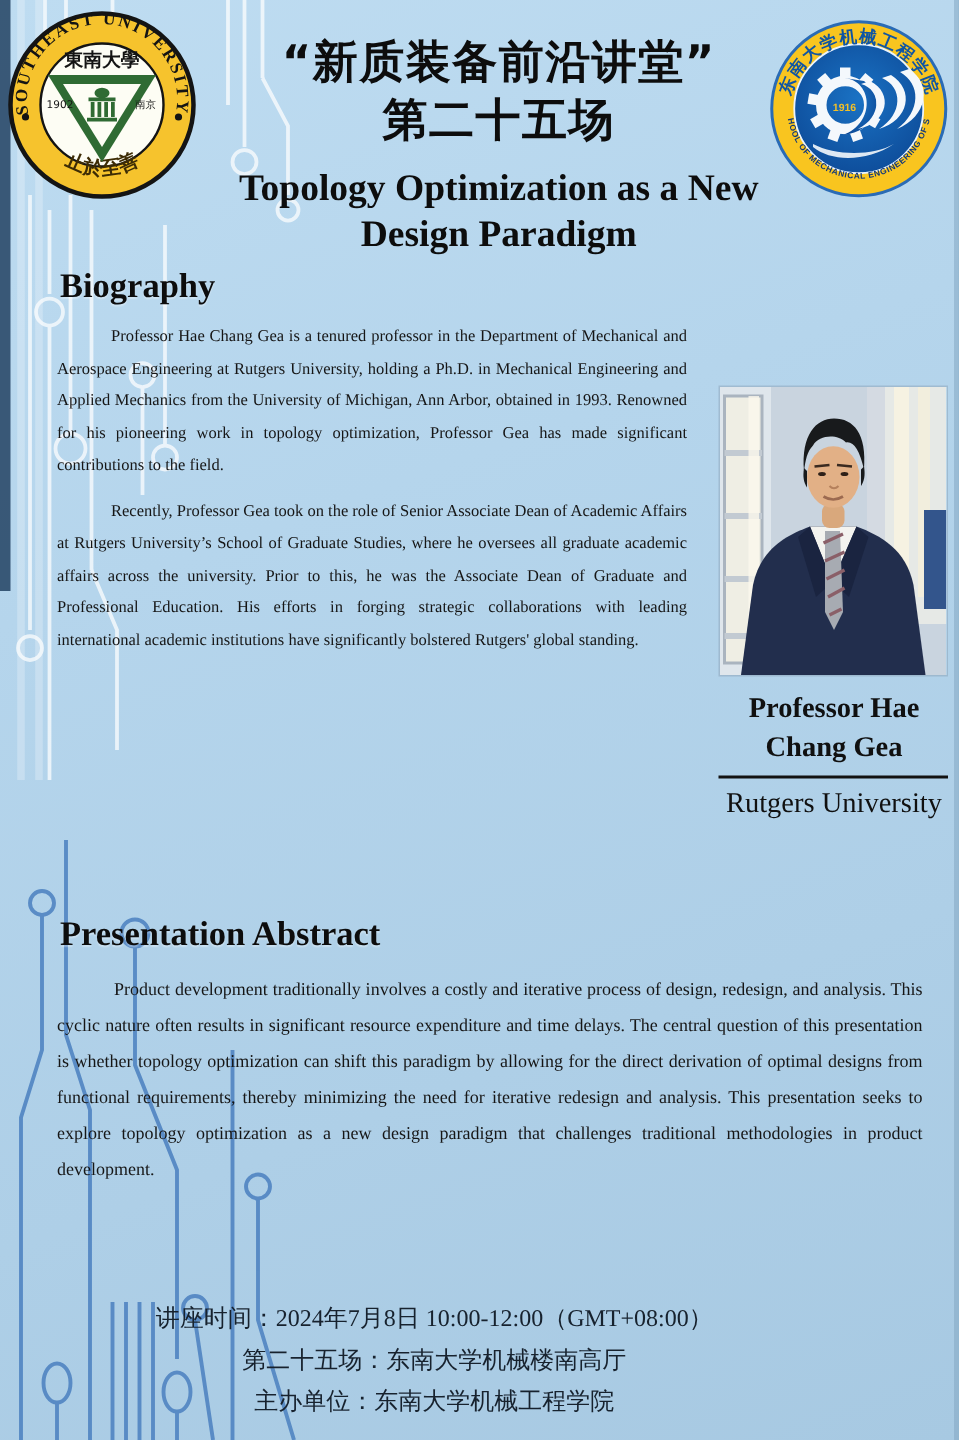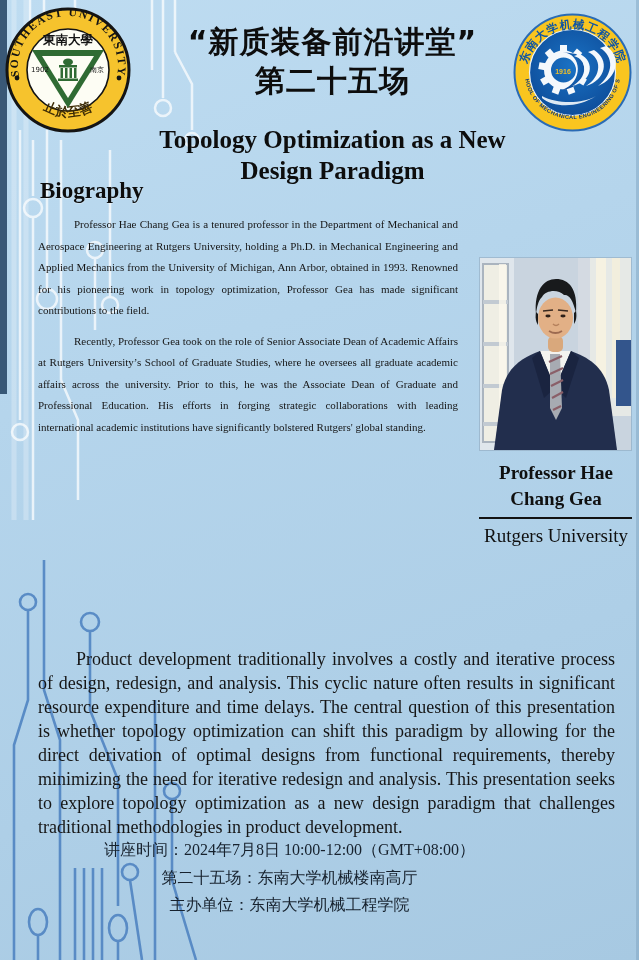--- a/index.html
+++ b/index.html
@@ -5,35 +5,35 @@
   html,body{margin:0;padding:0;background:#8fb3cc;}
   .poster{position:relative;width:639px;height:960px;overflow:hidden;
     background:linear-gradient(160deg,#bedcf1 0%,#b5d5ec 35%,#aecfe7 70%,#a7c9e2 100%);
     font-family:"Liberation Serif",serif;color:#101010;}
   .abs{position:absolute;}
   .bg-deco{position:absolute;left:0;top:0;width:639px;height:960px;pointer-events:none;}
   .title-block{left:110px;top:22px;width:445px;text-align:center;}
   .cn-title{font-family:"DejaVu Sans","Liberation Sans",sans-serif;font-weight:bold;
     font-size:30px;line-height:39px;letter-spacing:1px;color:#0d0d0d;}
   .en-title{font-weight:bold;font-size:25px;line-height:31px;color:#0d0d0d;}
-  .en-wrap{margin-top:24px;}
+  .en-wrap{margin-top:10px;}
   .heading{font-size:23px;font-weight:bold;color:#0d0d0d;
     text-shadow:0 1px 1px rgba(255,255,255,.35);}
   .bio-col{left:38px;top:214px;width:420px;}
   .para{font-size:11px;line-height:21.5px;text-align:justify;text-indent:36px;color:#161616;}
   .para + .para{margin-top:9px;}
-  .abs-para{left:38px;top:647px;width:577px;font-size:18px;line-height:24px;
+  .abs-para{left:38px;top:647px;width:577px;font-size:12px;line-height:24px;
     text-align:justify;text-indent:38px;color:#161616;}
   .photo-frame{left:480px;top:258px;width:151px;height:192px;overflow:hidden;
     box-shadow:0 0 0 1px rgba(120,140,160,.35);}
   .speaker-name{left:466px;top:460px;width:180px;text-align:center;
     font-weight:bold;font-size:19px;line-height:26px;}
   .divider{left:479px;top:517px;width:153px;height:2px;background:#121212;}
   .affiliation{left:466px;top:525px;width:180px;text-align:center;font-size:19px;}
-  .footer{left:0;top:836px;width:579px;text-align:center;}
+  .footer{left:0;top:866px;width:579px;text-align:center;}
   .footer-line{font-size:16px;line-height:27.5px;color:#17222e;}
   .logo-seu{left:4px;top:6px;}
   .logo-sme{left:512px;top:12px;}
 </style>
 </head>
 <body>
 
 <div class="poster">
 
   <svg class="bg-deco" viewBox="0 0 639 960">
@@ -231,20 +231,21 @@
     </svg>
   </div>
 
   <div class="abs speaker-name">
     <div>Professor Hae</div>
     <div>Chang Gea</div>
   </div>
   <div class="abs divider"></div>
   <div class="abs affiliation">Rutgers University</div>
 
+  <div class="abs heading" style="left:40px;top:610px;">Presentation Abstract</div>
   <p class="abs abs-para" style="margin:0;">Product development traditionally involves a costly and iterative process of design, redesign, and analysis. This cyclic nature often results in significant resource expenditure and time delays. The central question of this presentation is whether topology optimization can shift this paradigm by allowing for the direct derivation of optimal designs from functional requirements, thereby minimizing the need for iterative redesign and analysis. This presentation seeks to explore topology optimization as a new design paradigm that challenges traditional methodologies in product development.</p>
 
   <div class="abs footer">
     <div class="footer-line">
       <span>讲座时间：</span><span>2024年7月8日 10:00-12:00（GMT+08:00）</span>
     </div>
     <div class="footer-line">
       <span>第二十五场：</span><span>东南大学机械楼南高厅</span>
     </div>
     <div class="footer-line">

